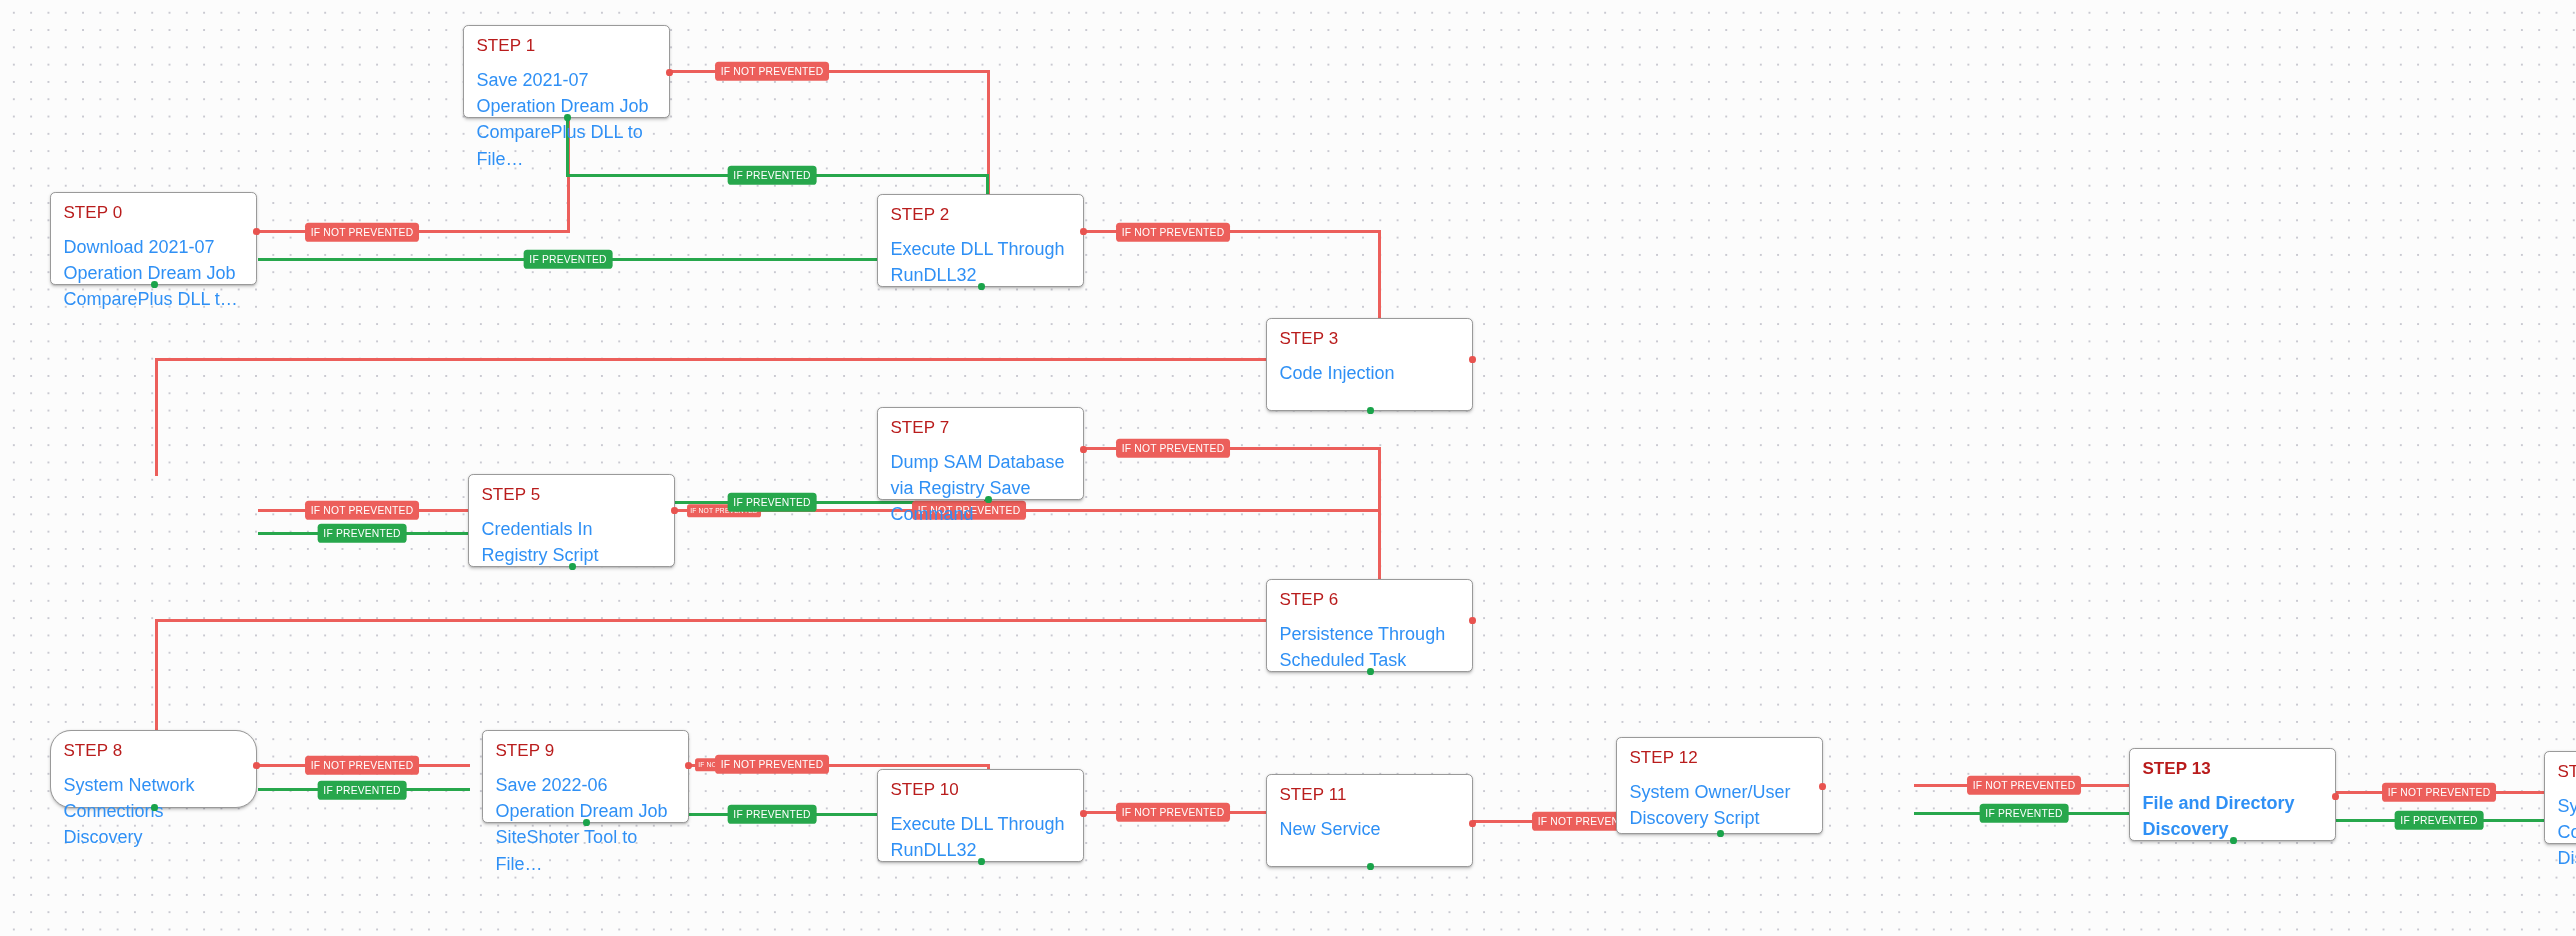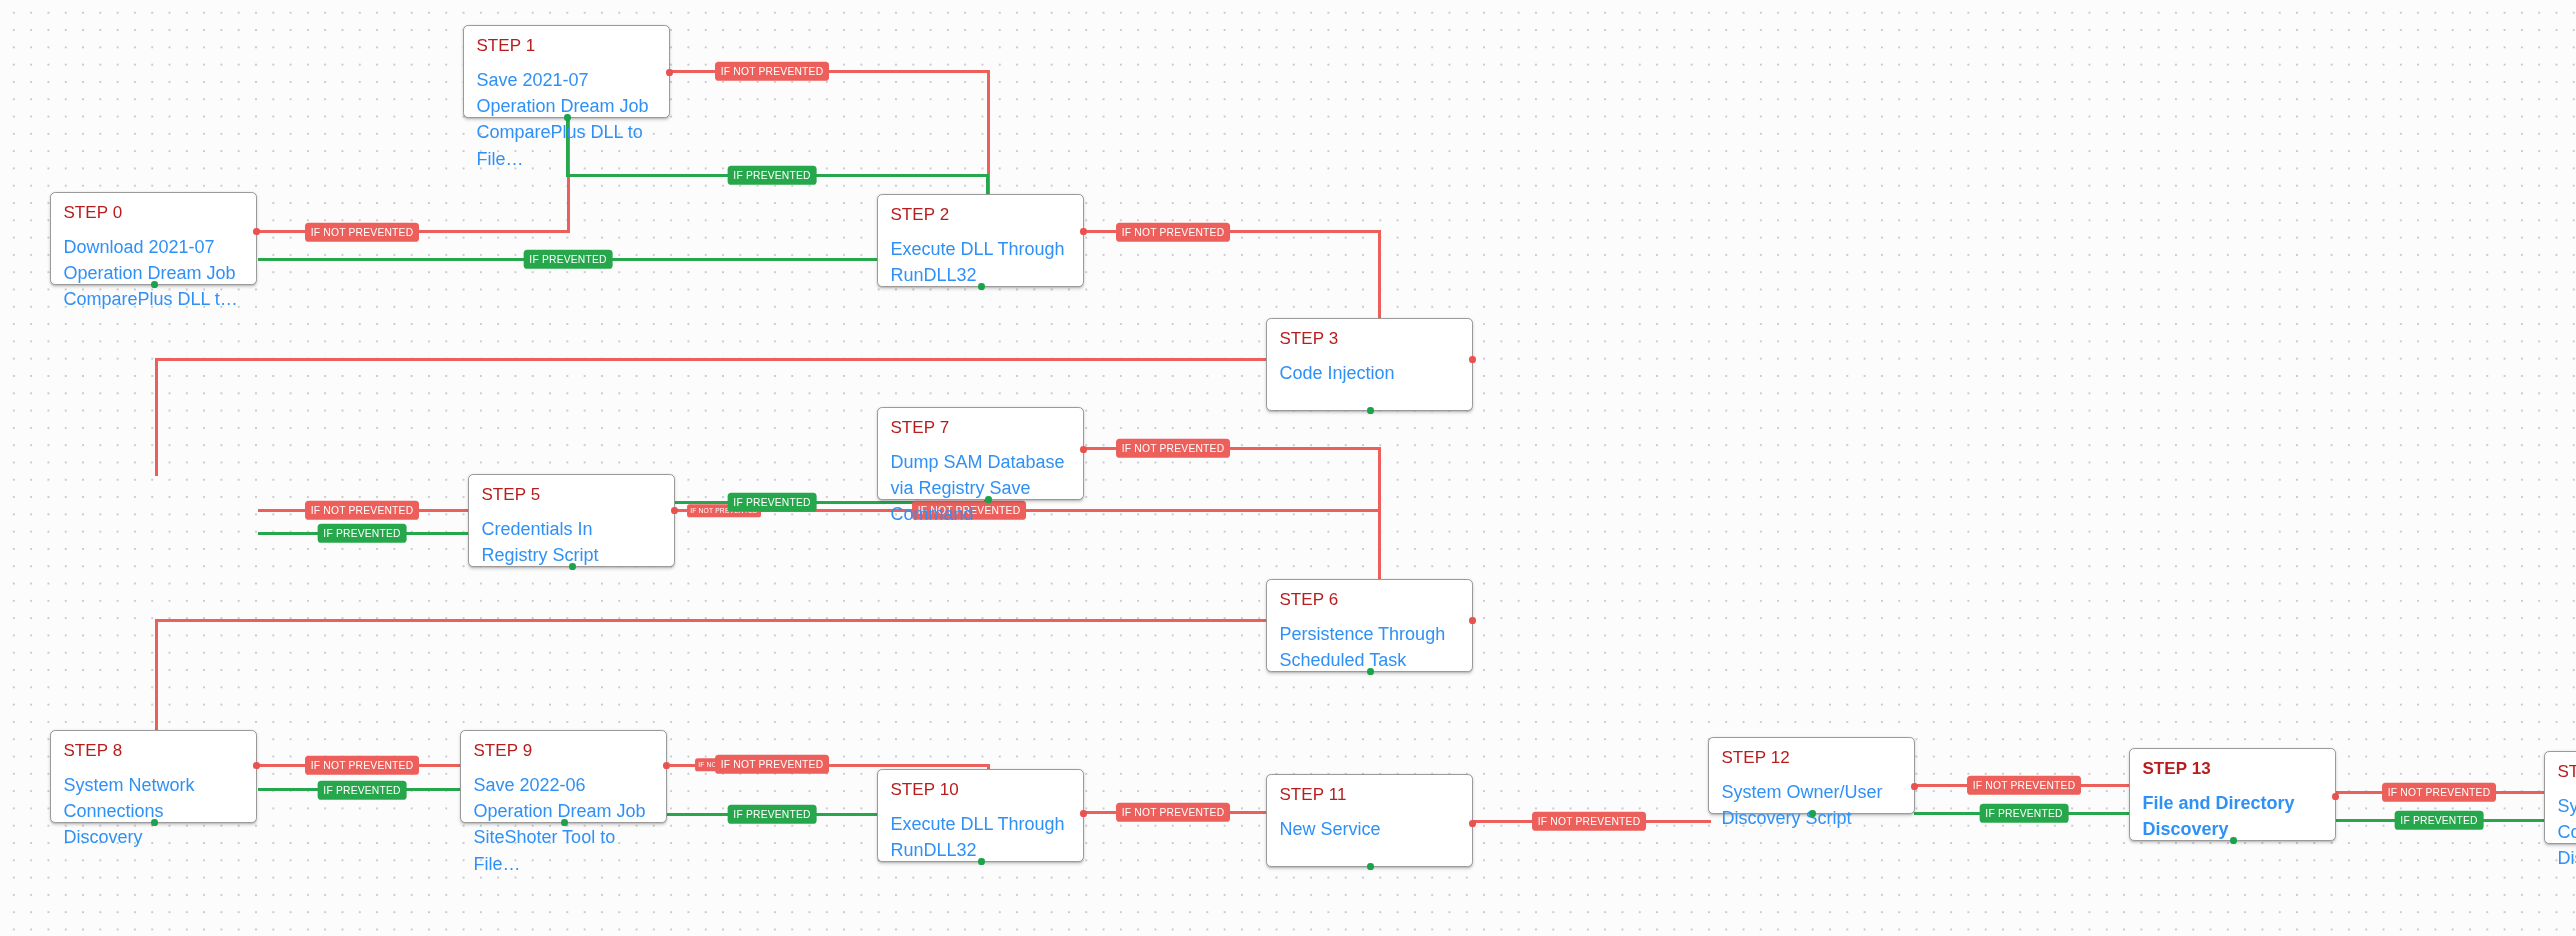--- a/index.html
+++ b/index.html
@@ -222,49 +222,49 @@
     <div class="handle green" style="left:100px; bottom:-3.6px;"></div>
   </div>
 
   <div class="node" style="left:877px; top:407px; width:207px; height:93px;">
     <div class="node-title">STEP 7</div>
     <div class="node-desc">Dump SAM Database via Registry Save Command</div>
     <div class="handle red" style="right:-3.6px; top:38px;"></div>
     <div class="handle green" style="left:107px; bottom:-3.6px;"></div>
   </div>
 
-  <div class="node" style="left:50px; top:730px; width:207px; height:93px;">
+  <div class="node" style="left:50px; top:730px; width:207px; height:78px;border-radius:21px;">
     <div class="node-title">STEP 8</div>
     <div class="node-desc">System Network Connections Discovery</div>
     <div class="handle red" style="right:-3.6px; top:31px;"></div>
     <div class="handle green" style="left:100px; bottom:-3.6px;"></div>
   </div>
 
-  <div class="node" style="left:460px; top:730px; width:207px; height:93px;">
+  <div class="node" style="left:482px; top:730px; width:207px; height:93px;">
     <div class="node-title">STEP 9</div>
     <div class="node-desc">Save 2022-06 Operation Dream Job SiteShoter Tool to File…</div>
     <div class="handle red" style="right:-3.6px; top:31px;"></div>
     <div class="handle green" style="left:100px; bottom:-3.6px;"></div>
   </div>
 
   <div class="node" style="left:877px; top:769px; width:207px; height:93px;">
     <div class="node-title">STEP 10</div>
     <div class="node-desc">Execute DLL Through RunDLL32</div>
     <div class="handle red" style="right:-3.6px; top:40px;"></div>
     <div class="handle green" style="left:100px; bottom:-3.6px;"></div>
   </div>
 
   <div class="node" style="left:1266px; top:774px; width:207px; height:93px;">
     <div class="node-title">STEP 11</div>
     <div class="node-desc">New Service</div>
     <div class="handle red" style="right:-3.6px; top:45px;"></div>
     <div class="handle green" style="left:100px; bottom:-3.6px;"></div>
   </div>
 
-  <div class="node" style="left:1708px; top:737px; width:207px; height:77px;">
+  <div class="node" style="left:1616px; top:737px; width:207px; height:97px;">
     <div class="node-title">STEP 12</div>
     <div class="node-desc">System Owner/User Discovery Script</div>
     <div class="handle red" style="right:-3.6px; top:45px;"></div>
     <div class="handle green" style="left:100px; bottom:-3.6px;"></div>
   </div>
 
   <div class="node" style="left:2129px; top:748px; width:207px; height:93px;font-weight:bold;">
     <div class="node-title">STEP 13</div>
     <div class="node-desc">File and Directory Discovery</div>
     <div class="handle red" style="right:-3.6px; top:44px;"></div>

